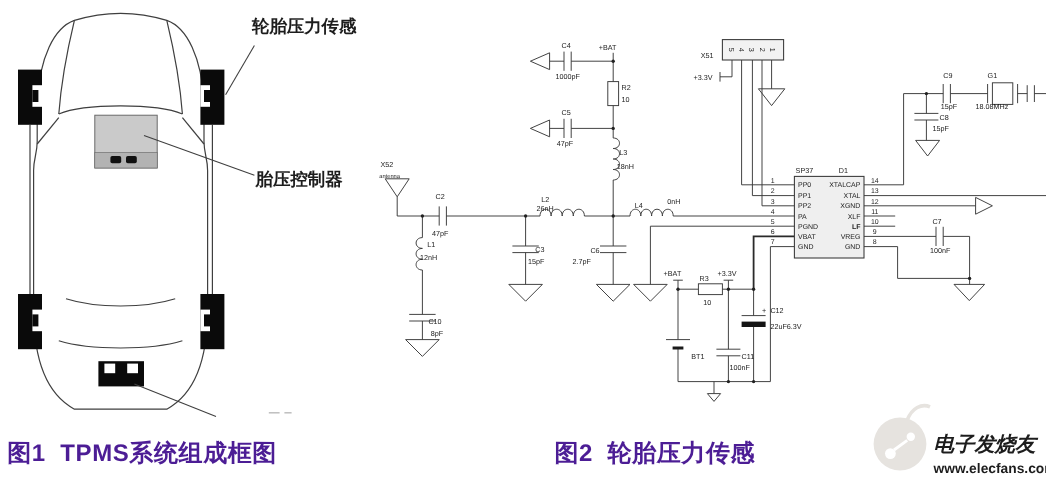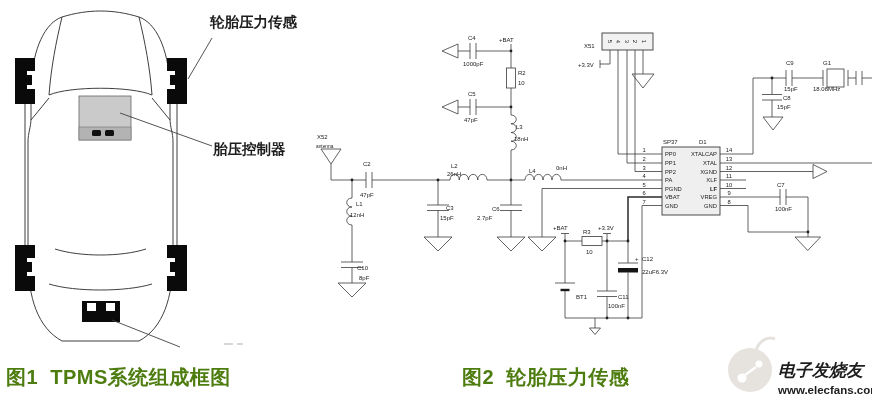--- a/index.html
+++ b/index.html
@@ -1,18 +1,18 @@
 <!DOCTYPE html>
 <html><head>
 <meta charset="utf-8">
 <style>
   html,body{margin:0;padding:0;background:#fff;}
   .stage{position:relative;width:872px;height:405px;background:#ffffff;overflow:hidden;
          font-family:"Liberation Sans","DejaVu Sans",sans-serif;}
-  .caption{position:absolute;font-weight:700;font-size:20px;color:#4d7c0f;white-space:pre;letter-spacing:0.5px;}
+  .caption{position:absolute;font-weight:700;font-size:20px;color:#4c1d95;white-space:pre;letter-spacing:0.5px;}
   svg text{fill:#1d1d1d;font-family:"Liberation Sans","DejaVu Sans",sans-serif;}
   .wm-brand{font-weight:700;font-style:italic;}
 </style>
 </head>
 <body>
 
 <div class="stage">
 
   <svg style="position:absolute;left:0;top:0;" width="310" height="360" viewBox="0 0 310 360">
     <g fill="none" stroke="#3f3f3f" stroke-width="1">

